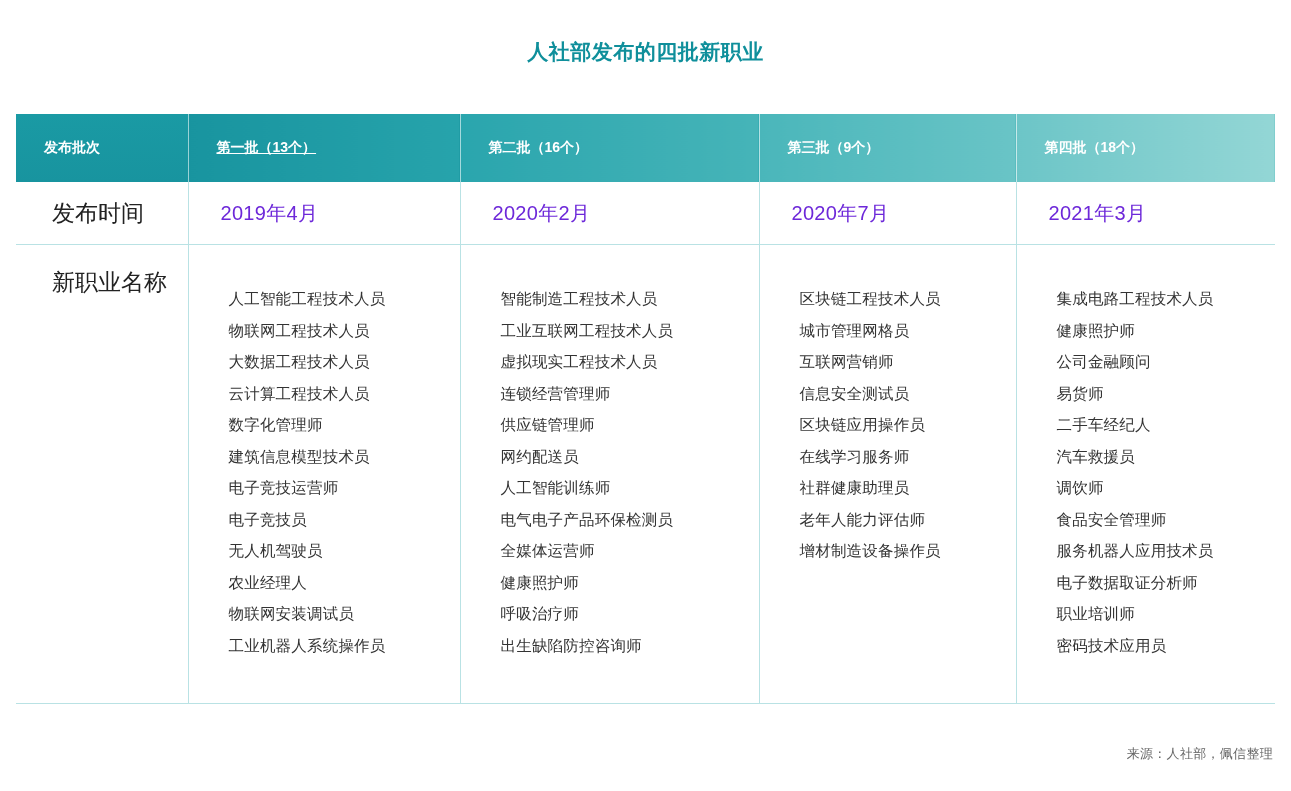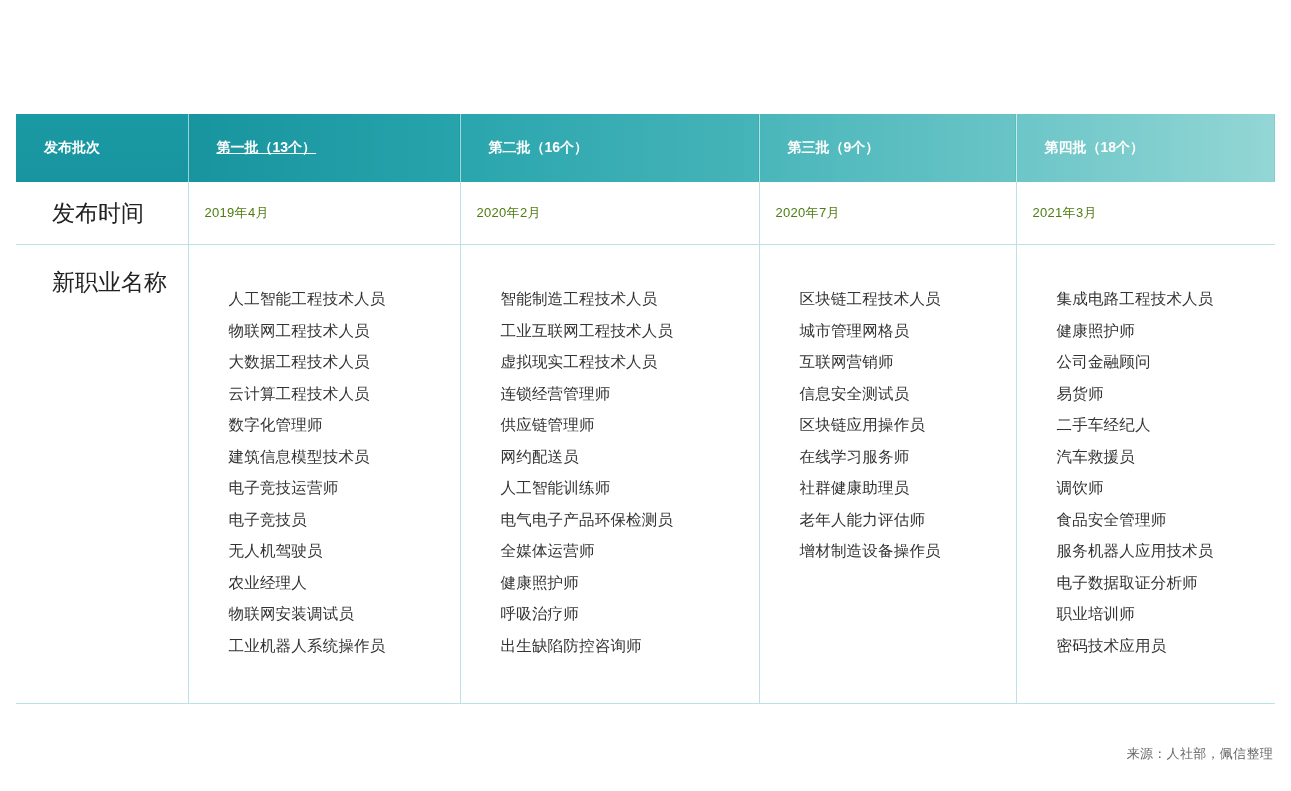--- a/index.html
+++ b/index.html
@@ -88,23 +88,23 @@
     font-weight: normal;
     color: #222;
     padding-left: 36px;
     vertical-align: middle;
     background: #ffffff;
   }
   tr.row-date td {
     height: 60px;
   }
   tr.row-date td.datacell {
-    font-size: 13px;
-    color: #4d7c0f;
-    padding-left: 16px;
+    font-size: 20px;
+    color: #6d28d9;
+    padding-left: 32px;
     vertical-align: middle;
     letter-spacing: 0.3px;
   }
   tr.row-list td.rowlabel {
     vertical-align: top;
     padding-top: 22px;
   }
   tr.row-list td.datacell {
     padding: 26px 14px 30px 28px;
   }
@@ -127,20 +127,21 @@
     font-size: 13px;
     color: #666;
     letter-spacing: 0.3px;
   }
 </style>
 </head>
 <body>
 
 <div class="page">
 
+  <div class="title">人社部发布的四批新职业</div>
 
   <div class="table-wrap">
     <table class="matrix">
       <colgroup>
         <col class="c0">
           <col class="c1">
           <col class="c2">
           <col class="c3">
           <col class="c4">
       </colgroup>

